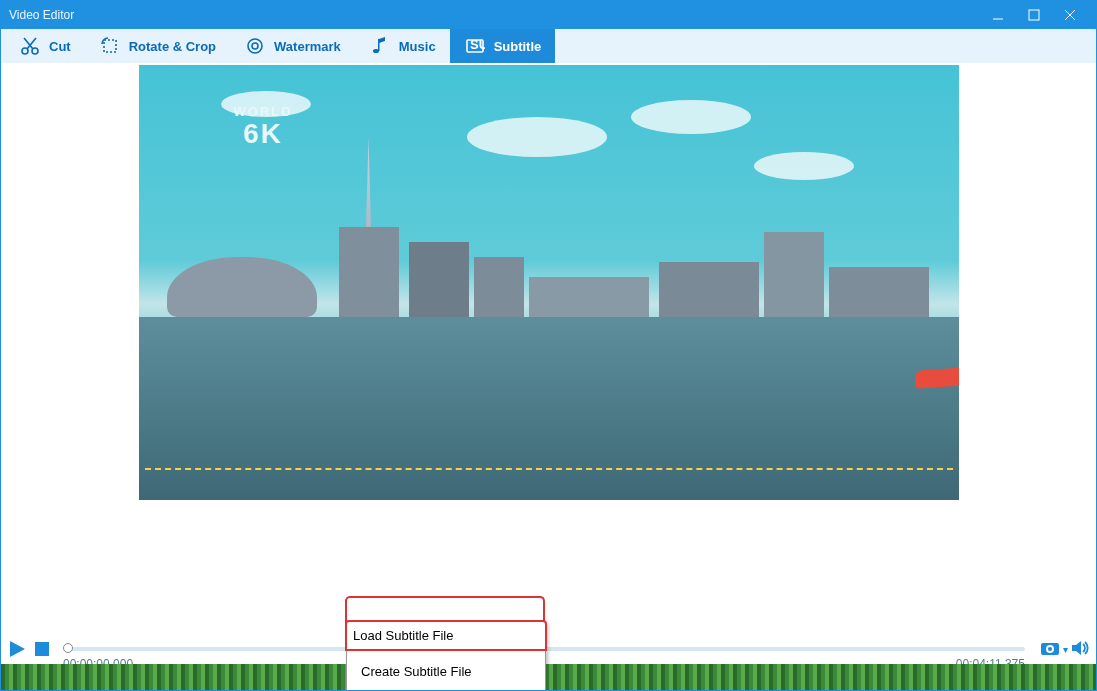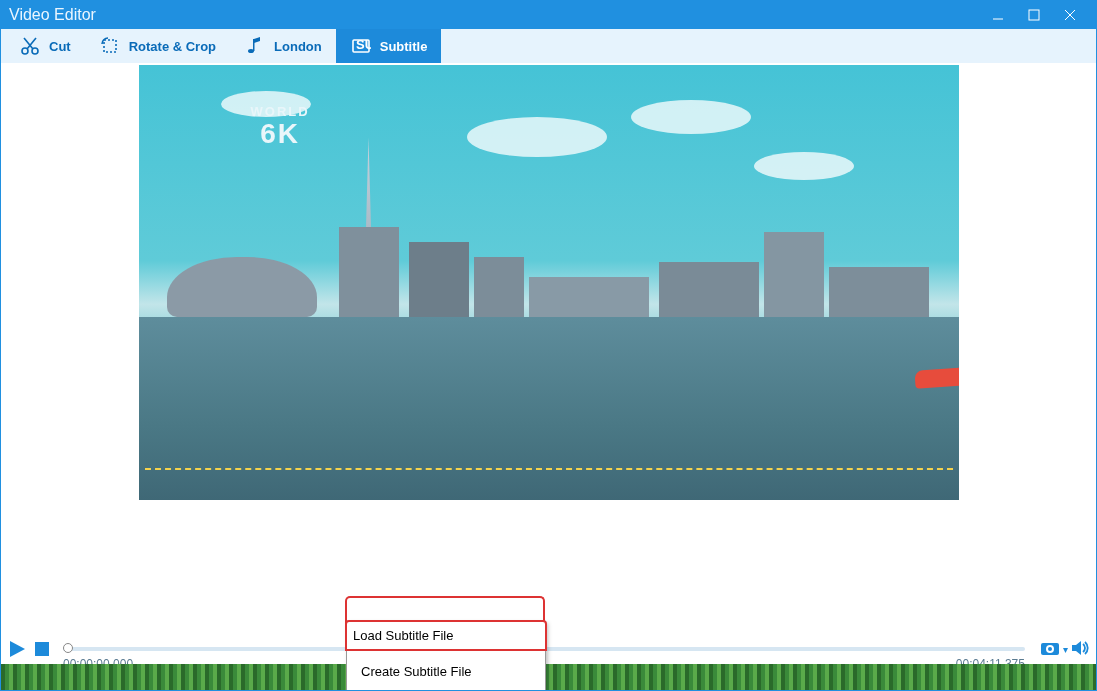--- a/index.html
+++ b/index.html
@@ -1,39 +1,39 @@
 <!DOCTYPE html>
 <html><head>
 <meta charset="utf-8">
 <style>
   *{box-sizing:border-box;margin:0;padding:0;font-family:'Segoe UI',Tahoma,sans-serif;font-size:13px;}
   body{background:#fff;}
   .window{width:1097px;height:691px;border:1px solid #2090e0;position:relative;overflow:hidden;background:#fff;}
   .titlebar{height:28px;background:#2090e0;color:#fff;display:flex;align-items:center;padding:0 8px;}
-  .titlebar-title{flex:1;font-size:16px;color:#eaf6ff;}
+  .titlebar-title{flex:1;font-size:12px;color:#eaf6ff;}
   .winbtns{display:flex;gap:0;}
   .winbtn{width:36px;height:28px;display:flex;align-items:center;justify-content:center;color:#fff;cursor:pointer;}
   .winbtn svg{stroke:#fff;stroke-width:1;fill:none;}
   .content{display:flex;height:calc(100% - 28px - 26px);}
   .sidebar{width:245px;background:#fff;}
   .tab{height:34px;background:#2090e0;color:#fff;display:flex;align-items:center;padding:0 8px;gap:8px;}
   .tab-thumb{width:40px;height:26px;background:linear-gradient(#6ec0e8 0 50%,#4a7a6a 50% 100%);border:1px solid #fff;}
   .tab-close{margin-left:auto;font-size:16px;font-weight:bold;color:#fff;cursor:pointer;}
   .main{flex:1;display:flex;flex-direction:column;background:#fff;}
   .toolbar{height:34px;background:#e6f3fd;display:flex;align-items:center;padding:0 4px;}
   .tool{display:flex;align-items:center;gap:8px;padding:0 14px;height:34px;color:#0a6bb8;font-weight:600;font-size:14px;cursor:pointer;}
   .tool.active{background:#1d8ada;color:#fff;}
   .tool-icon{width:22px;height:22px;display:flex;align-items:center;justify-content:center;}
   .preview-area{flex:1;background:#fff;display:flex;align-items:flex-start;justify-content:center;padding:2px 0 0 0;}
   .preview{width:820px;height:435px;background:#000;position:relative;overflow:hidden;}
   .sky{position:absolute;inset:0;background:linear-gradient(#45c3d6 0%,#5fcbd8 45%,#c2e5e9 55%,#9ed7de 60%);}
   .river{position:absolute;left:0;right:0;top:58%;bottom:0;background:linear-gradient(#5e8d9c,#4a7885 60%,#3f6876);}
   .bldg{position:absolute;bottom:42%;background:#6a7c88;}
   .cloud{position:absolute;background:rgba(255,255,255,0.75);border-radius:50%;}
-  .watermark{position:absolute;top:40px;left:112px;color:#e9f6fa;font-weight:700;letter-spacing:2px;text-align:center;line-height:1.05;font-size:13px;}
+  .watermark{position:absolute;top:40px;left:95px;color:#e9f6fa;font-weight:700;letter-spacing:2px;text-align:center;line-height:1.05;font-size:13px;}
   .watermark .big{font-size:28px;font-weight:800;}
   .subline{position:absolute;left:6px;right:6px;bottom:30px;border-top:2px dashed #f5d24c;}
   .subtext{position:absolute;left:0;right:0;bottom:5px;text-align:center;color:#fff;font-family:'Times New Roman',serif;font-size:19px;}
   .boat{position:absolute;right:-6px;bottom:26%;width:50px;height:18px;background:#e74c3c;border-radius:8px 0 0 4px;transform:rotate(-4deg);}
   .playbar{height:30px;display:flex;align-items:center;padding:0 6px;gap:8px;}
   .play-icon{width:20px;height:20px;cursor:pointer;}
   .stop-icon{width:14px;height:14px;background:#1d8ada;cursor:pointer;}
   .track{flex:1;height:4px;background:#d6e6f2;border-radius:2px;position:relative;margin:0 6px;}
   .track-knob{position:absolute;left:0;top:-4px;width:10px;height:10px;border:1px solid #888;border-radius:50%;background:#fff;}
   .time{font-size:12px;color:#5a7a90;}
@@ -99,27 +99,36 @@
           <span class="tool-icon">
               <svg width="20" height="20" viewBox="0 0 20 20" fill="none" stroke="#0a6bb8" stroke-width="1.6">
                 <rect x="4" y="4" width="12" height="12" stroke-dasharray="2 2"></rect>
                 <path d="M2 8 A6 6 0 0 1 8 2"></path>
               </svg>
             </span>
           <span>Rotate &amp; Crop</span>
         </div>
         <div class="tool">
           <span class="tool-icon">
+              <svg width="20" height="20" viewBox="0 0 20 20" fill="none" stroke="#0a6bb8" stroke-width="1.6">
+                <circle cx="10" cy="10" r="7"></circle>
+                <circle cx="10" cy="10" r="3"></circle>
+              </svg>
+            </span>
+          <span>Watermark</span>
+        </div>
+        <div class="tool">
+          <span class="tool-icon">
               <svg width="20" height="20" viewBox="0 0 20 20" fill="#0a6bb8">
                 <ellipse cx="6" cy="15" rx="3" ry="2"></ellipse>
                 <rect x="8" y="3" width="1.5" height="12"></rect>
                 <path d="M9 3 L15 1 L15 5 L9 7 Z"></path>
               </svg>
             </span>
-          <span>London</span>
+          <span>Music</span>
         </div>
         <div class="tool active">
           <span class="tool-icon">
               <svg width="20" height="20" viewBox="0 0 20 20" fill="none" stroke="#fff" stroke-width="1.6">
                 <rect x="2" y="4" width="16" height="12" rx="1"></rect>
                 <text x="5" y="13" fill="#fff" stroke="none" font-size="7" font-weight="bold">SUB</text>
               </svg>
             </span>
           <span>Subtitle</span>
         </div>

